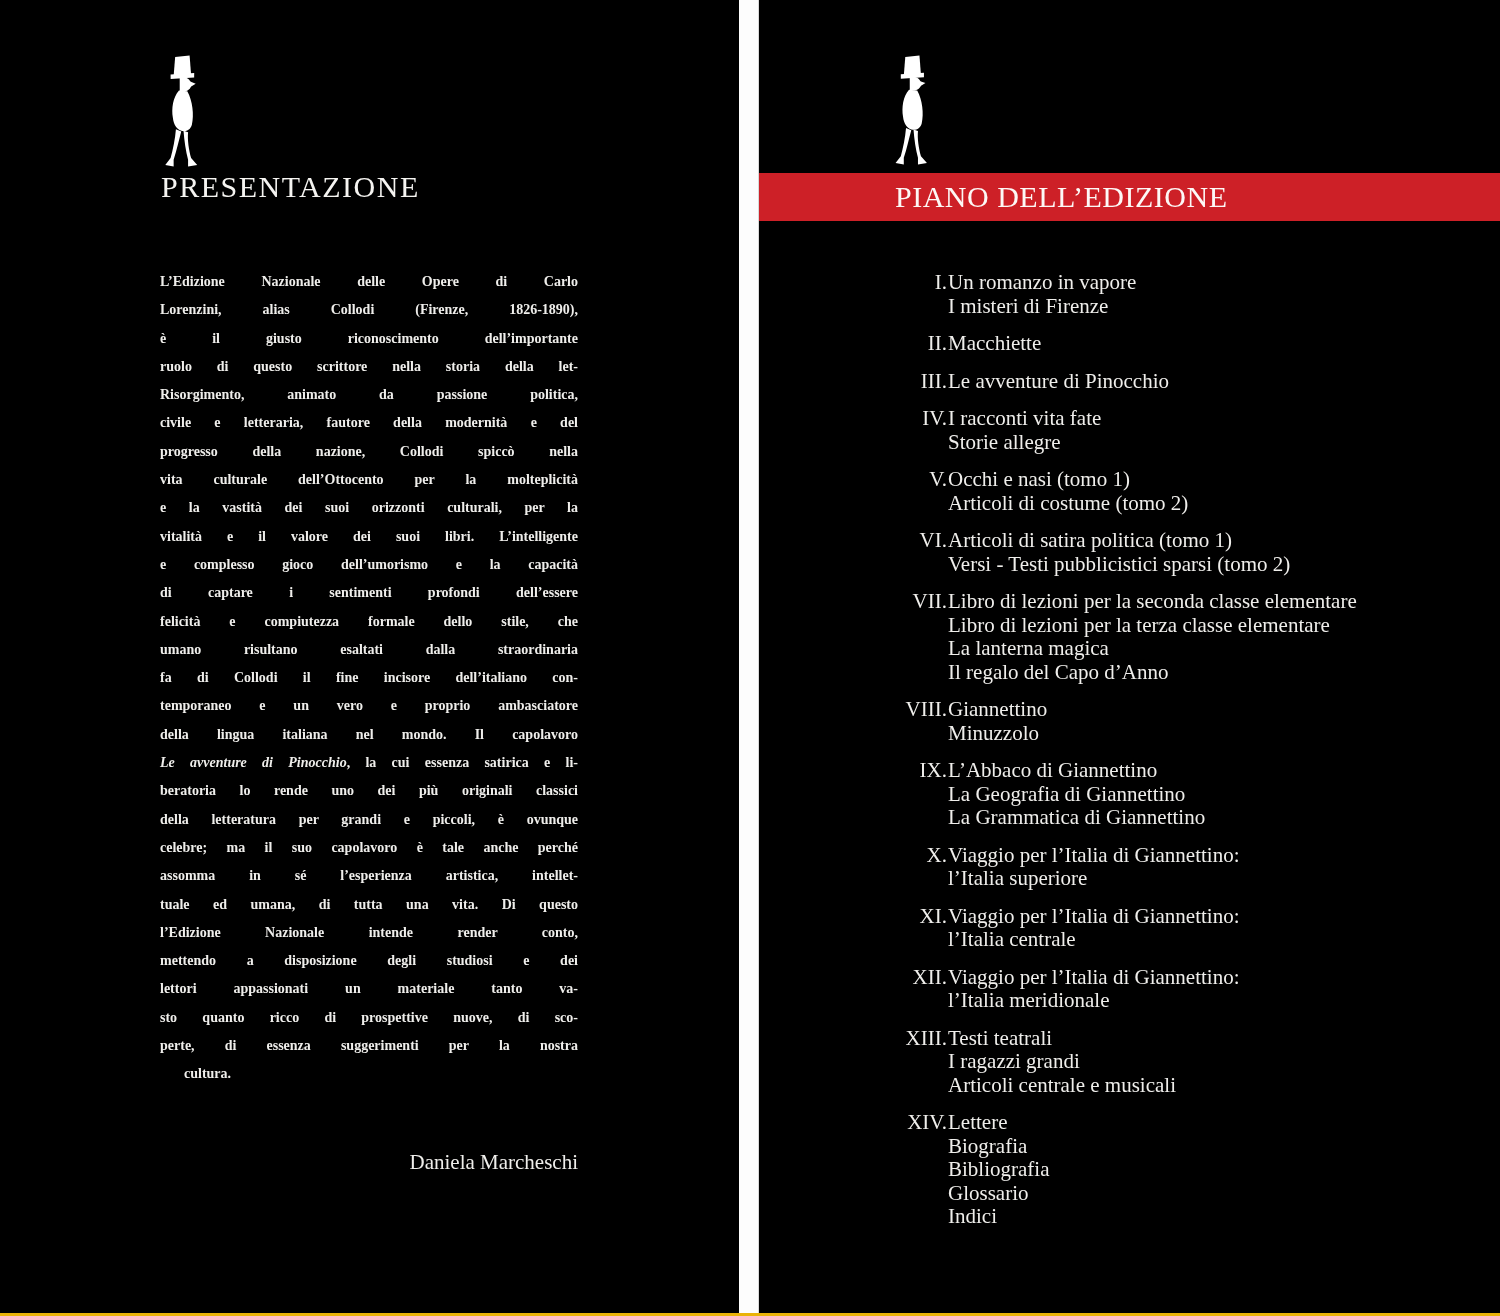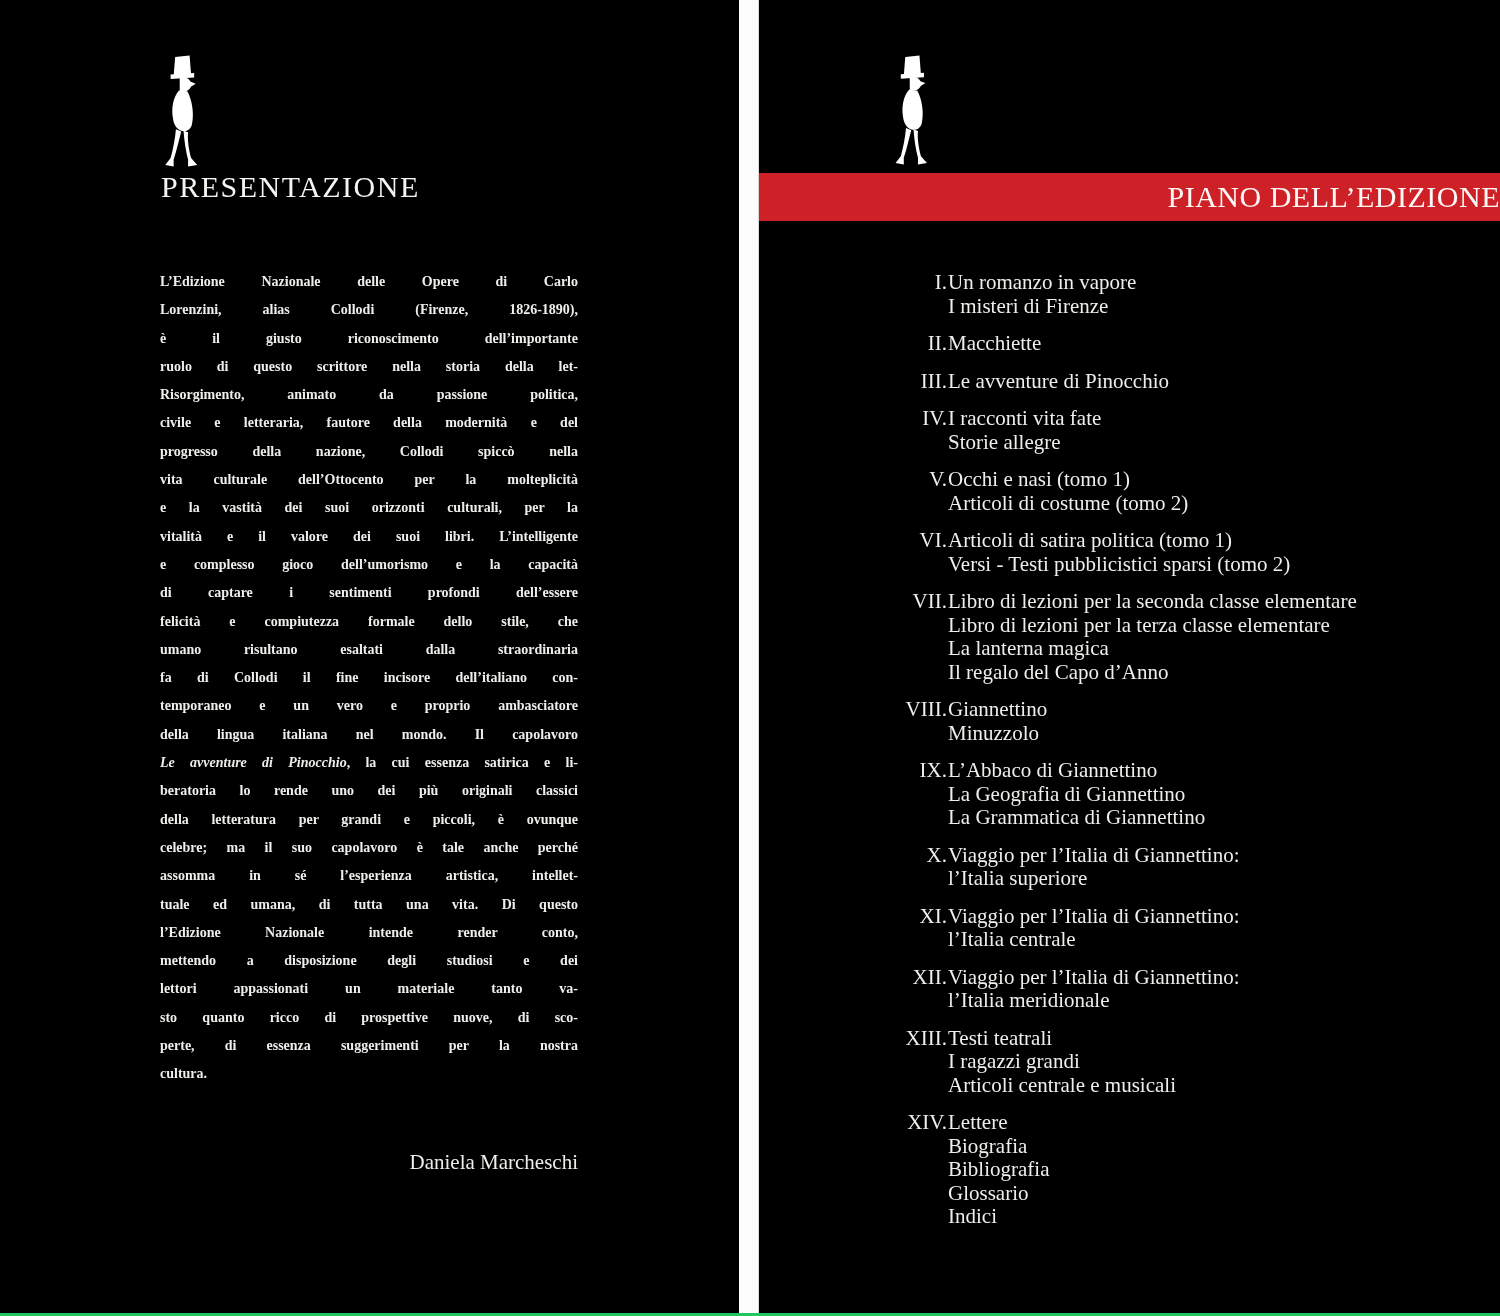--- a/index.html
+++ b/index.html
@@ -1,19 +1,19 @@
 <!DOCTYPE html>
 <html><head>
 <meta charset="utf-8">
 <style>
   html,body{margin:0;padding:0;background:#ffffff;}
   .spread{
     position:relative;
     width:1500px;height:1316px;
-    background:#22c55e;
+    background:#eab308;
     font-family:"Liberation Serif","DejaVu Serif",serif;
     overflow:hidden;
   }
   .page{
     position:absolute;top:0;height:1313px;background:#000000;color:#f2f1ee;
   }
   .page-left{left:0;width:739px;}
   .page-right{left:759px;width:741px;}
   .gutter{
     position:absolute;top:0;left:739px;width:20px;height:1313px;background:#fdfdfd;
@@ -28,21 +28,21 @@
     white-space:nowrap;
   }
   .paragraph{
     position:absolute;left:160px;top:268px;width:418px;
     font-size:14px;line-height:28.3px;color:#efeeeb;font-weight:bold;
   }
   .pline{
     text-align:justify;text-align-last:justify;text-justify:inter-word;
     height:28.3px;overflow:visible;white-space:normal;
   }
-  .pline.last{text-align-last:left;}
+  .pline.last{text-align-last:left;margin-left:24px;}
   .pline i{font-style:italic;}
   .signature{
     position:absolute;left:160px;top:1150px;width:418px;
     text-align:right;font-size:21px;color:#efeeeb;
   }
   .banner{
     position:absolute;left:0;right:0;top:173px;height:48px;
     background:#cd2027;
   }
   .banner-title{
@@ -116,21 +116,21 @@
       <g fill="#ffffff">
         <path d="M16 4 L35 2 L37 28 L14 29 Z"></path>
         <path d="M10 27 L41 25 L41 31 L10 33 Z"></path>
         <path d="M22 31 C30 29 36 33 37 39 C38 44 34 48 29 49 L22 49 Z"></path>
         <path d="M35 36 L43 39 L35 44 Z"></path>
         <path d="M21 48 C13 57 11 72 13 84 C14 93 18 99 24 101 C30 103 36 100 38 93 C41 80 39 62 32 49 Z"></path>
         <path d="M17 99 C16 112 13 126 10 137 L3 146 L14 148 L14 139 C18 127 21 113 24 102 Z"></path>
         <path d="M27 101 C28 114 30 128 33 139 L33 148 L45 146 L37 137 C34 126 32 113 33 103 Z"></path>
       </g>
     </svg>
-    <div class="banner" style="background: rgb(205, 32, 39); text-align: right;">
+    <div class="banner" style="background: rgb(205, 32, 39);">
       <span class="banner-title">PIANO DELL’EDIZIONE</span>
     </div>
     <div class="edition-list">
         <div class="edition-item">
           <div class="edition-num">I.</div>
           <div class="edition-lines">
             <div>Un romanzo in vapore</div>
             <div>I misteri di Firenze</div>
           </div>
         </div>

